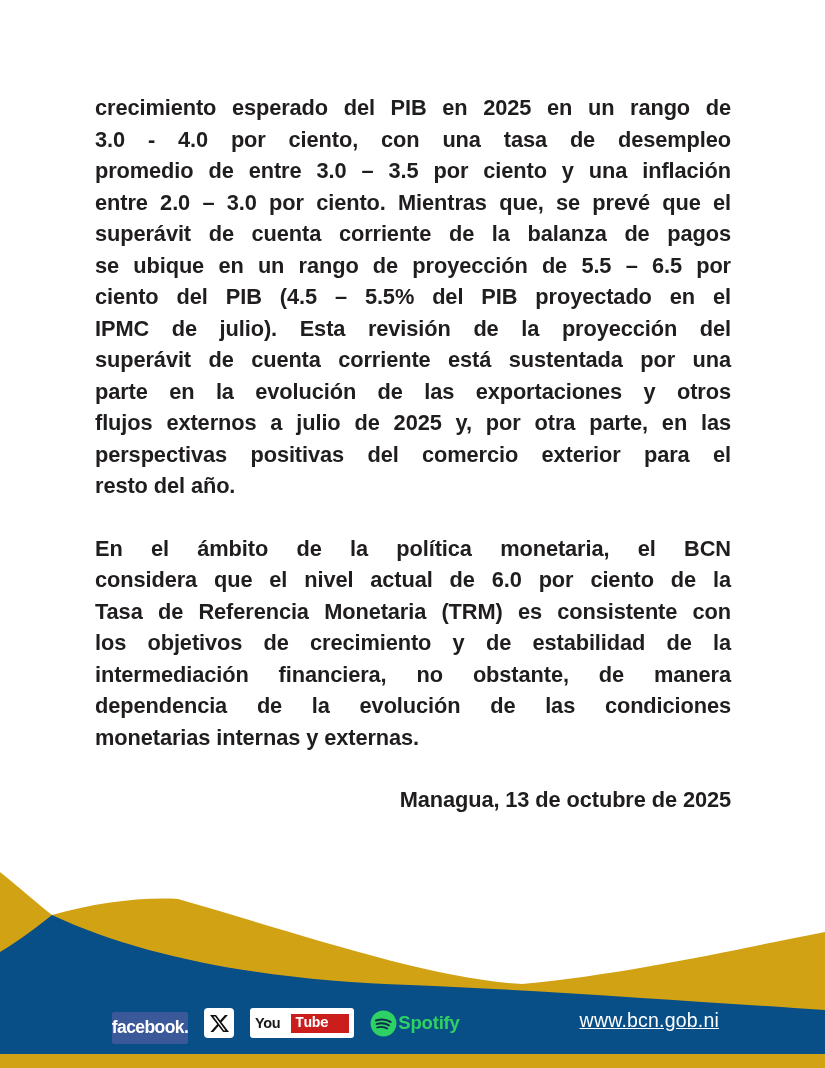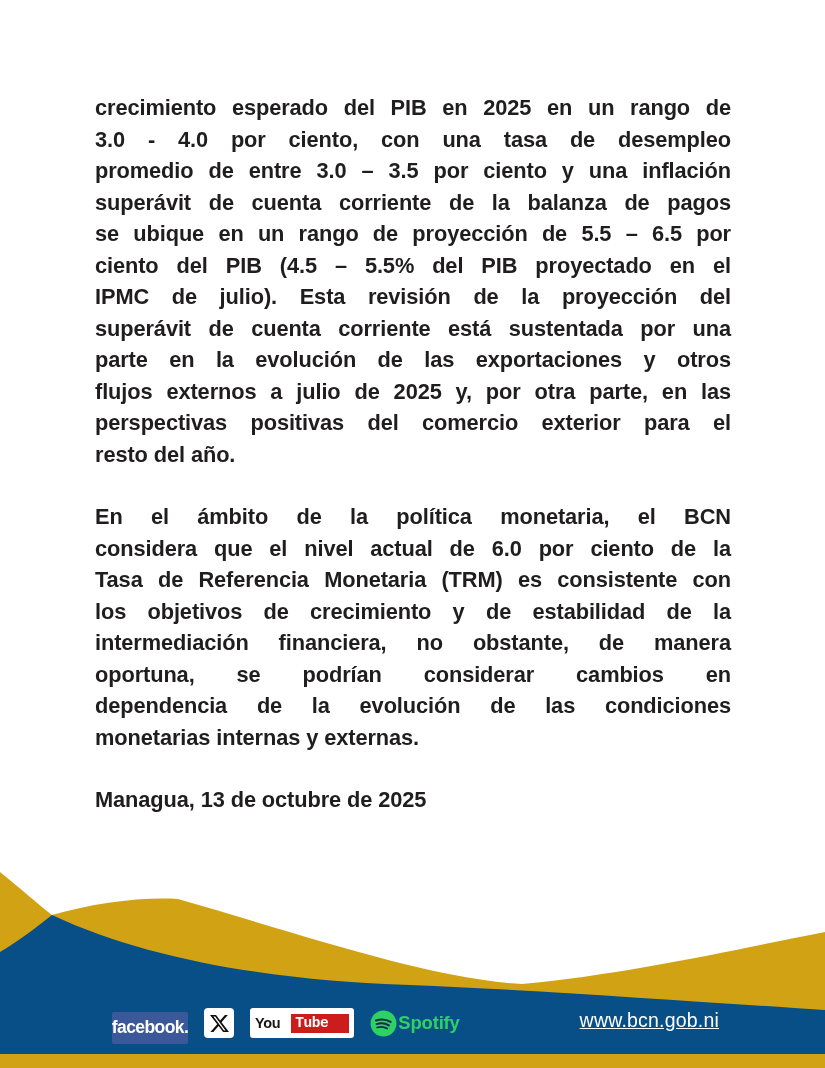--- a/index.html
+++ b/index.html
@@ -23,21 +23,21 @@
     letter-spacing: -0.1px;
   }
   .paragraph { margin: 0 0 31px 0; }
   .line {
     text-align: justify;
     text-align-last: justify;
   }
   .line.last { text-align-last: left; }
   .dateline {
     margin: 0;
-    text-align: left;
+    text-align: right;
   }
   
   .footer-waves {
     position: absolute;
     left: 0;
     top: 860px;
     width: 825px;
     height: 208px;
     display: block;
   }
@@ -115,37 +115,37 @@
 </head>
 <body>
 
 <div class="page">
 
   <div class="content" style="color: rgb(32, 29, 30);">
     <div class="paragraph">
         <div class="line">crecimiento esperado del PIB en 2025 en un rango de</div>
         <div class="line">3.0 - 4.0 por ciento, con una tasa de desempleo</div>
         <div class="line">promedio de entre 3.0 – 3.5 por ciento y una inflación</div>
+        <div class="line">entre 2.0 – 3.0 por ciento. Mientras que, se prevé que el</div>
         <div class="line">superávit de cuenta corriente de la balanza de pagos</div>
         <div class="line">se ubique en un rango de proyección de 5.5 – 6.5 por</div>
         <div class="line">ciento del PIB (4.5 – 5.5% del PIB proyectado en el</div>
         <div class="line">IPMC de julio). Esta revisión de la proyección del</div>
         <div class="line">superávit de cuenta corriente está sustentada por una</div>
         <div class="line">parte en la evolución de las exportaciones y otros</div>
         <div class="line">flujos externos a julio de 2025 y, por otra parte, en las</div>
         <div class="line">perspectivas positivas del comercio exterior para el</div>
         <div class="line last">resto del año.</div>
       </div>
     <div class="paragraph">
         <div class="line">En el ámbito de la política monetaria, el BCN</div>
         <div class="line">considera que el nivel actual de 6.0 por ciento de la</div>
         <div class="line">Tasa de Referencia Monetaria (TRM) es consistente con</div>
         <div class="line">los objetivos de crecimiento y de estabilidad de la</div>
         <div class="line">intermediación financiera, no obstante, de manera</div>
-        <div class="line">oportuna, se podrían considerar cambios en</div>
         <div class="line">dependencia de la evolución de las condiciones</div>
         <div class="line last">monetarias internas y externas.</div>
       </div>
     <p class="dateline">Managua, 13 de octubre de 2025</p>
   </div>
 
   <svg class="footer-waves" viewBox="0 0 825 208" preserveAspectRatio="none" aria-hidden="true">
     <path d="M0,12 C20,28 38,44 52,55 C95,43 140,37 178,39 C300,74 430,119 522,124 C630,114 742,88 825,72 L825,208 L0,208 Z" fill="#D2A215"></path>
     <path d="M0,92 C20,80 38,66 52,55 C150,101 280,121 410,125 C540,130 700,142 825,150 L825,194 L0,194 Z" fill="#084E87"></path>
   </svg>

